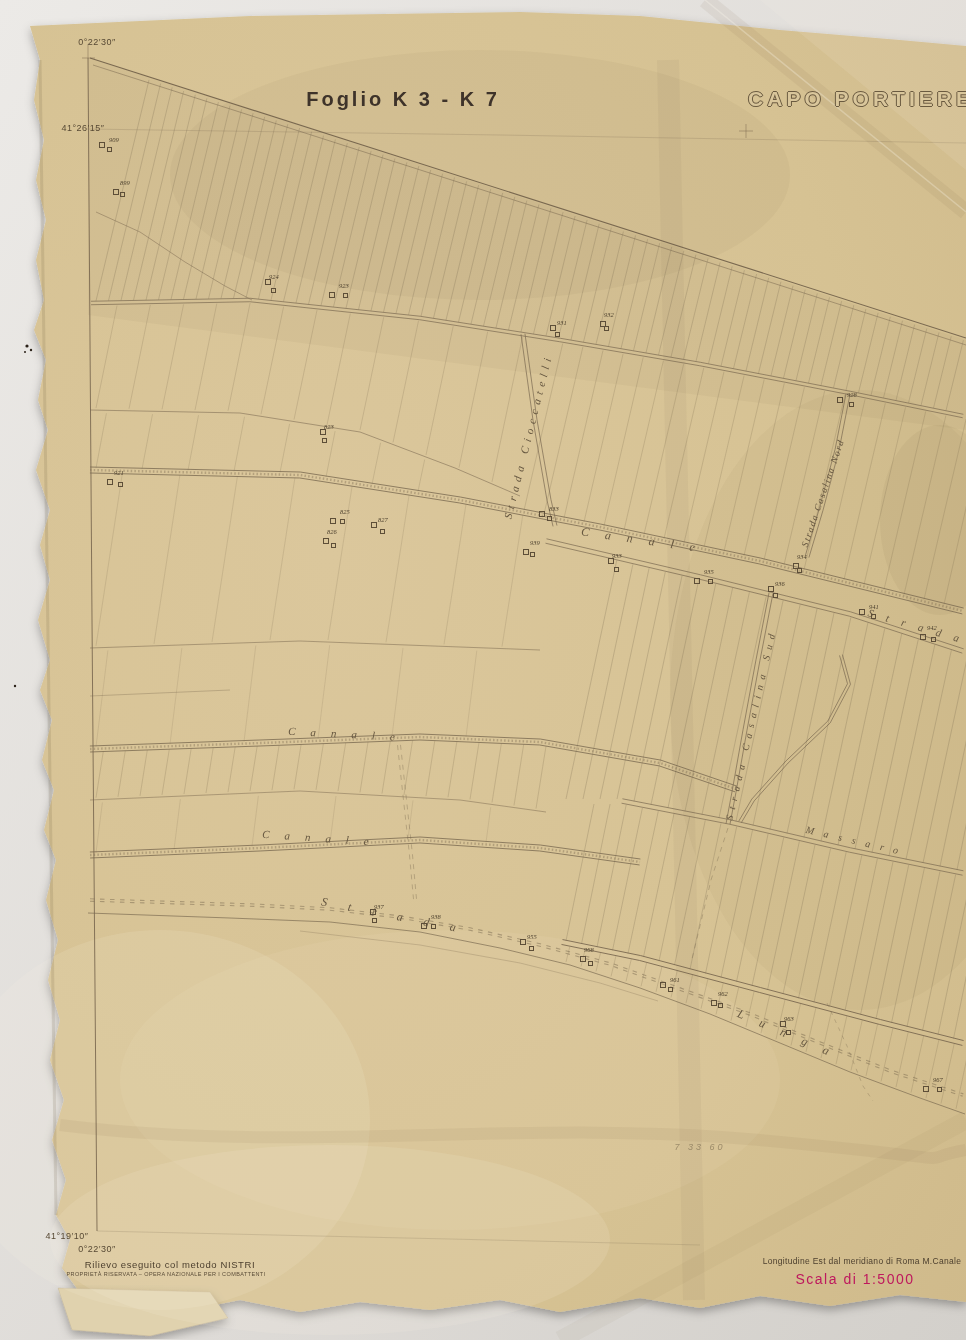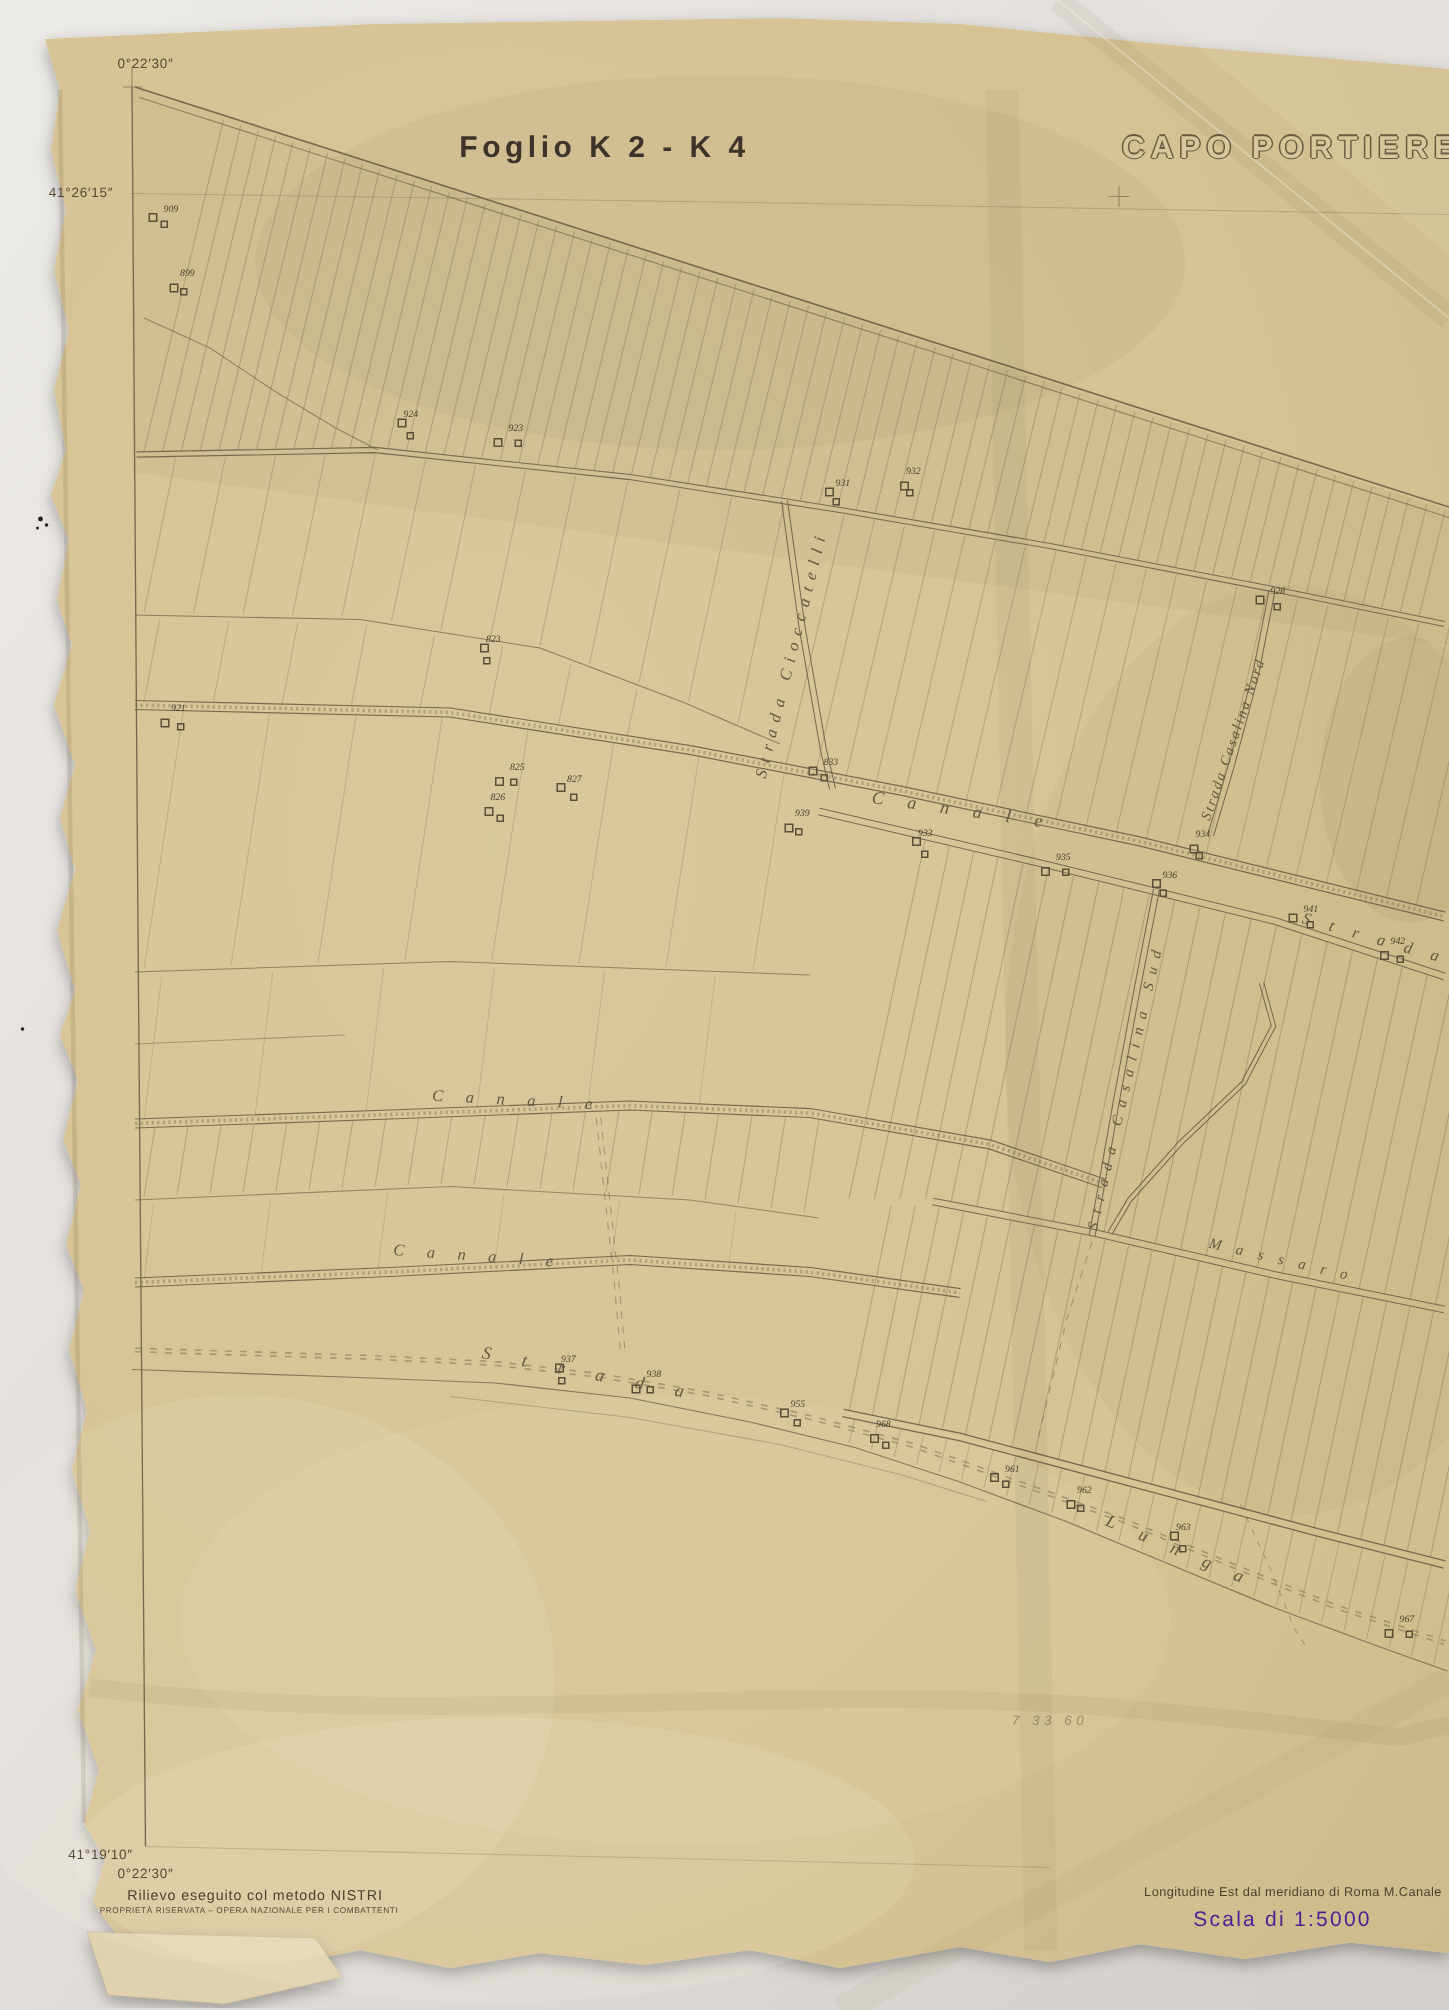--- a/index.html
+++ b/index.html
@@ -9,21 +9,21 @@
   .lbl{position:absolute;transform:translate(-50%,-50%);white-space:nowrap;
        color:#4c3f2c;font-family:Liberation Sans, sans-serif;}
   .sheet-title{font-size:20px;font-weight:bold;letter-spacing:3px;color:#3e332a;}
   .place-title{font-size:21px;font-weight:bold;letter-spacing:4px;
        color:#d9c69b;
        text-shadow:-1px 0 #6a5a40,1px 0 #6a5a40,0 -1px #6a5a40,0 1px #6a5a40;}
   .coord{font-size:9px;color:#574934;letter-spacing:.5px;}
   .credit1{font-size:9.5px;color:#4c3f2e;letter-spacing:.6px;}
   .credit2{font-size:5.5px;color:#5a4c38;letter-spacing:.4px;}
   .lonnote{font-size:8.5px;color:#4c3f2e;letter-spacing:.3px;}
-  .scale{font-size:14px;color:#4c1d95;letter-spacing:1.5px;}
+  .scale{font-size:14px;color:#be185d;letter-spacing:1.5px;}
   .pencil{font-size:9px;color:rgba(85,72,52,.45);letter-spacing:3px;font-style:italic;}
   .roadlbl{position:absolute;transform-origin:center;font-style:italic;
        color:#665740;white-space:nowrap;font-family:"Liberation Serif",serif;}
   .marker{position:absolute;width:0;height:0;}
   .marker .num{position:absolute;left:6px;top:-8px;font-style:italic;
        font-size:6.5px;color:#4a3e2c;font-family:"Liberation Serif",serif;white-space:nowrap;}
   .marker .sq{position:absolute;width:4px;height:4px;border:0.7px solid #5d4e38;
        background:rgba(214,194,148,.2);}
   .marker .sq2{width:3px;height:3px;}
 </style>
@@ -362,25 +362,25 @@
   </g>
 
   <g id="specks" fill="#2a2118">
     <circle cx="27" cy="346" r="1.6"></circle>
         <circle cx="31" cy="350" r="1.2"></circle>
     <circle cx="25" cy="352" r="1.0"></circle>
         <circle cx="15" cy="686" r="1.2"></circle>
   </g>
 </svg>
 
-<div class="lbl sheet-title" style="left:403px;top:99px">Foglio  K 2 - K 4</div>
+<div class="lbl sheet-title" style="left:403px;top:99px">Foglio  K 3 - K 7</div>
 <div class="lbl place-title" style="left:861px;top:99px">CAPO PORTIERE</div>
 
 <div class="lbl coord" style="left:97px;top:42px">0°22′30″</div>
-<div class="lbl coord" style="left:54px;top:128px">41°26′15″</div>
+<div class="lbl coord" style="left:83px;top:128px">41°26′15″</div>
 <div class="lbl coord" style="left:67px;top:1236px">41°19′10″</div>
 <div class="lbl coord" style="left:97px;top:1249px">0°22′30″</div>
 
 <div class="lbl credit1" style="left:170px;top:1264px">Rilievo eseguito col metodo NISTRI</div>
 <div class="lbl credit2" style="left:166px;top:1274px">PROPRIETÀ RISERVATA – OPERA NAZIONALE PER I COMBATTENTI</div>
 <div class="lbl lonnote" style="left:862px;top:1261px">Longitudine Est dal meridiano di Roma M.Canale</div>
 <div class="lbl scale" style="left:855px;top:1279px">Scala di 1:5000</div>
 <div class="lbl pencil" style="left:700px;top:1147px">7 33 60</div>
 
 <div id="road-labels">

